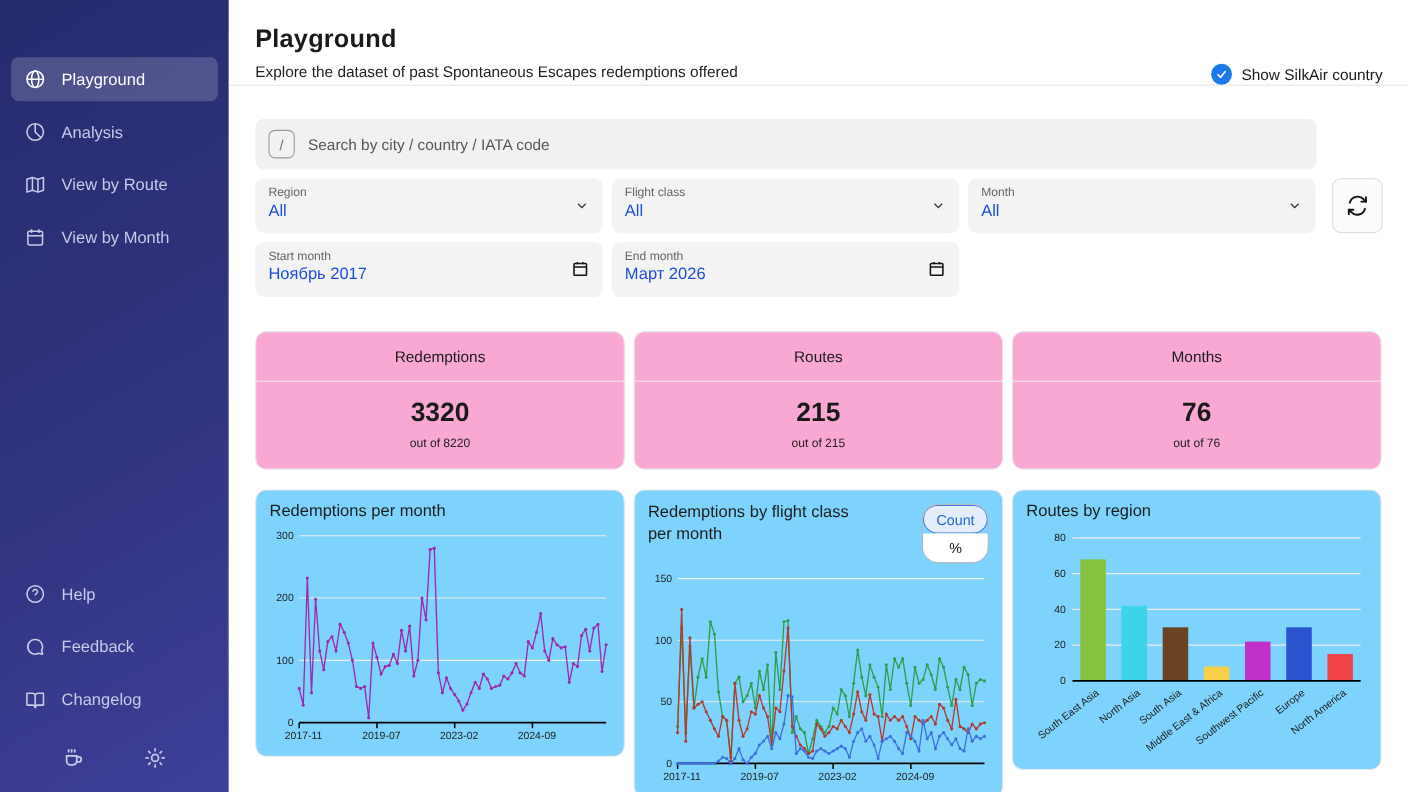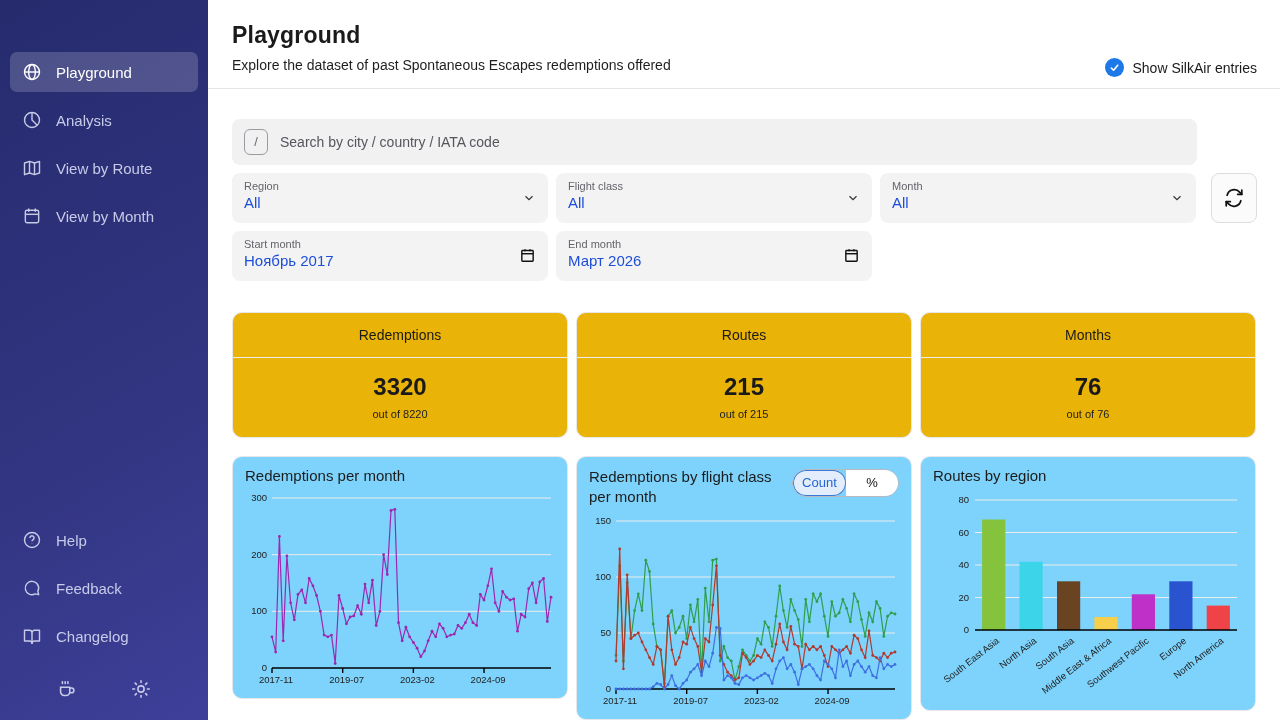--- a/index.html
+++ b/index.html
@@ -48,34 +48,34 @@
   .field-value { font-size:15px; color:#1d4ed8; margin-top:2px; }
   .field .chev { position:absolute; right:12px; top:18px; width:14px; height:14px; color:#333; }
   .field .cal { position:absolute; right:12px; top:16px; width:17px; height:17px; color:#111; }
   .refresh-btn { width:46px; height:50px; margin-left:7px; background:#fbfbfc; border:1px solid #ddd;
     border-radius:8px; display:flex; align-items:center; justify-content:center; cursor:pointer; }
   .refresh-btn svg { width:22px; height:22px; color:#111; }
   .date-row { display:flex; gap:8px; margin-top:8px; }
 
   
   .stats-row { display:flex; gap:8px; margin-top:31px; }
-  .stat-card { width:336px; background:#eab308; border:1px solid #e7e7ea; border-radius:10px; overflow:hidden; }
+  .stat-card { width:336px; background:#f9a8d4; border:1px solid #e7e7ea; border-radius:10px; overflow:hidden; }
   .stat-head { height:45px; display:flex; align-items:center; justify-content:center;
     font-size:14px; border-bottom:1px solid #ececef; }
   .stat-body { padding:15px 0 17px; text-align:center; }
   .stat-value { font-size:24px; font-weight:700; }
   .stat-caption { font-size:11px; margin-top:7px; color:#222; }
 
   
   .charts-row { display:flex; gap:8px; margin-top:18px; align-items:flex-start; }
   .chart-card { width:336px; background:#7dd3fc; border:1px solid #e7e7ea; border-radius:10px; padding:10px 12px 8px; }
   .chart-title { font-size:15px; color:#1c1c1c; }
   .chart2-head { display:flex; justify-content:space-between; align-items:flex-start; gap:8px; }
   .chart2-head .chart-title { width:205px; line-height:1.35; }
-  .toggle-group { display:flex; border:1px solid #b9b9c0; border-radius:15px; overflow:hidden; margin-top:2px; }
+  .toggle-group { display:flex; border:1px solid #b9b9c0; border-radius:15px; overflow:hidden; margin-top:2px;flex-direction:column; }
   .toggle-btn { min-width:52px; height:26px; display:flex; align-items:center; justify-content:center;
     font-size:13px; background:#fff; color:#111; cursor:pointer; padding:0 12px; }
   .toggle-btn.active { background:#e3edfc; color:#2367d2; box-shadow:inset 0 0 0 1px #3a79d8; border-radius:14px; }
   svg.chart { display:block; overflow:visible; margin-top:6px; }
 </style>
 </head>
 <body>
 
 <div class="app">
 
@@ -165,21 +165,21 @@
       <div>
         <h1 class="page-title">Playground</h1>
         <div class="page-subtitle">Explore the dataset of past Spontaneous Escapes redemptions offered</div>
       </div>
       <div class="checkbox-wrap">
         <span class="checkbox-circle">
           <svg viewBox="0 0 24 24" fill="none" stroke="#fff" stroke-width="3.4" stroke-linecap="round" stroke-linejoin="round">
               <polyline points="5 13 10 18 19 7"></polyline>
             </svg>
         </span>
-        <span class="checkbox-label">Show SilkAir entries</span>
+        <span class="checkbox-label">Show SilkAir country</span>
       </div>
     </header>
 
     <section class="content">
 
       <div class="search-bar">
         <span class="key-badge">/</span>
         <span class="search-placeholder">Search by city / country / IATA code</span>
       </div>
 

